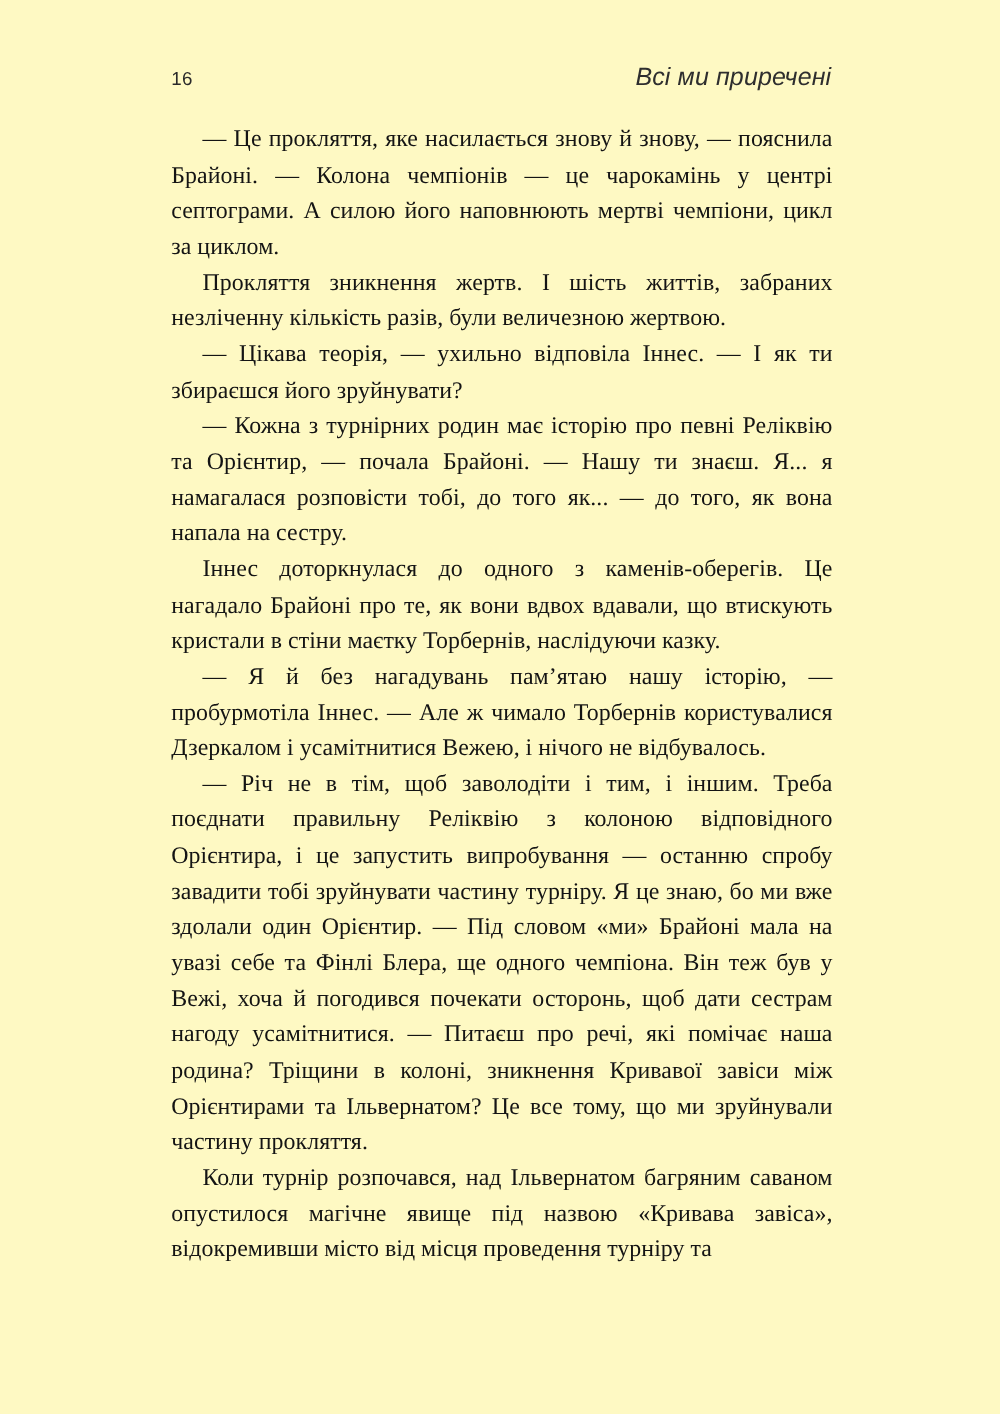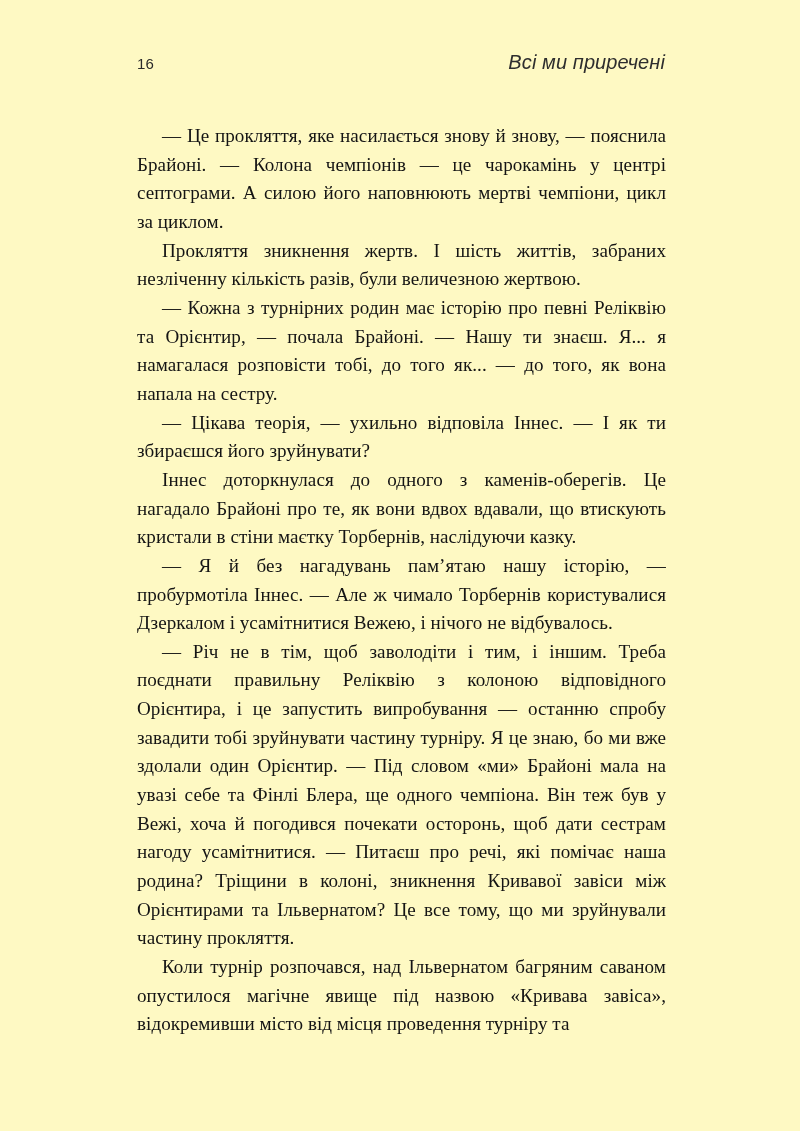--- a/index.html
+++ b/index.html
@@ -52,21 +52,20 @@
     line-height: 1;
     white-space: nowrap;
   }
 
   
   .text-block {
     position: absolute;
     left: 137px;
     top: 98px;
     width: 529px;
-    margin-top: 24px;
   }
   .para {
     margin: 0;
     text-indent: 25px;
     text-align: justify;
     text-justify: inter-word;
     font-size: 19.1px;
     line-height: 28.65px;
     hyphens: manual;
     word-spacing: -0.1px;
@@ -83,21 +82,21 @@
 <div class="page">
 
   <div class="page-header">
     <span class="folio">16</span>
     <span class="running-title">Всі ми приречені</span>
   </div>
 
   <div class="text-block">
     <p class="para">— Це прокляття, яке насилається знову й знову, — пояснила Брайоні. — Колона чемпіонів — це чарокамінь у центрі септограми. А силою його наповнюють мертві чемпіони, цикл за циклом.</p>
     <p class="para">Прокляття зникнення жертв. І шість життів, забраних незліченну кількість разів, були величезною жертвою.</p>
+    <p class="para">— Цікава теорія, — ухильно відповіла Іннес. — І як ти збираєшся його зруйнувати?</p>
     <p class="para">— Кожна з турнірних родин має історію про певні Реліквію та Орієнтир, — почала Брайоні. — Нашу ти знаєш. Я... я намагалася розповісти тобі, до того як... — до того, як вона напала на сестру.</p>
-    <p class="para">— Цікава теорія, — ухильно відповіла Іннес. — І як ти збираєшся його зруйнувати?</p>
     <p class="para">Іннес доторкнулася до одного з каменів-оберегів. Це нагадало Брайоні про те, як вони вдвох вдавали, що втискують кристали в стіни маєтку Торбернів, наслідуючи казку.</p>
     <p class="para">— Я й без нагадувань пам’ятаю нашу історію, — пробурмотіла Іннес. — Але ж чимало Торбернів користувалися Дзеркалом і усамітнитися Вежею, і нічого не відбувалось.</p>
     <p class="para">— Річ не в тім, щоб заволодіти і тим, і іншим. Треба поєднати правильну Реліквію з колоною відповідного Орієнтира, і це запустить випробування — останню спробу завадити тобі зруйнувати частину турніру. Я це знаю, бо ми вже здолали один Орієнтир. — Під словом «ми» Брайоні мала на увазі себе та Фінлі Блера, ще одного чемпіона. Він теж був у Вежі, хоча й погодився почекати осторонь, щоб дати сестрам нагоду усамітнитися. — Питаєш про речі, які помічає наша родина? Тріщини в колоні, зникнення Кривавої завіси між Орієнтирами та Ільвернатом? Це все тому, що ми зруйнували частину прокляття.</p>
     <p class="para">Коли турнір розпочався, над Ільвернатом багряним саваном опустилося магічне явище під назвою «Кривава завіса», відокремивши місто від місця проведення турніру та</p>
   </div>
 
 </div>
 
 </body></html>

